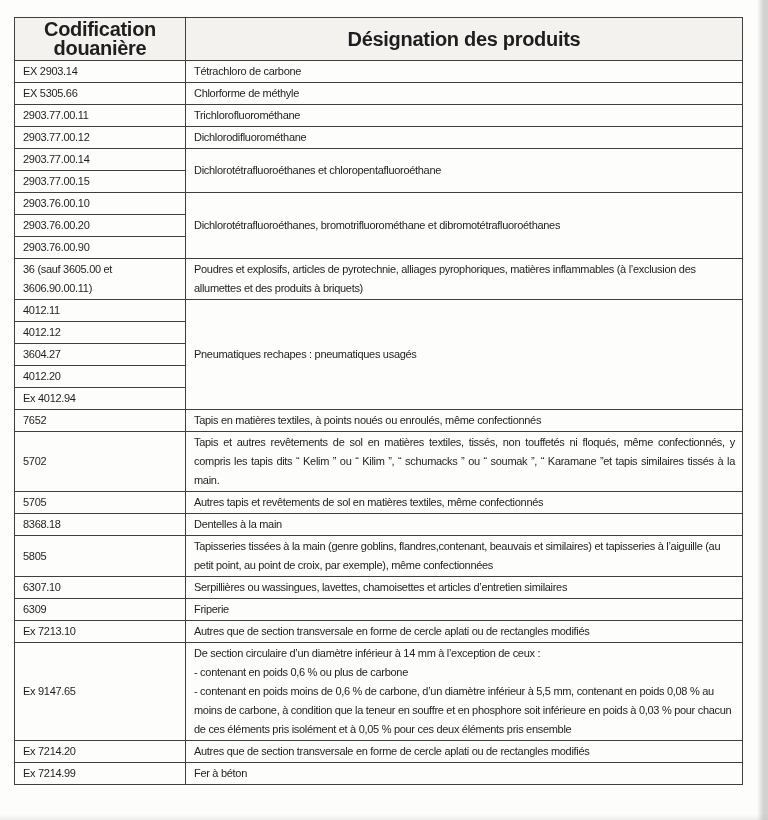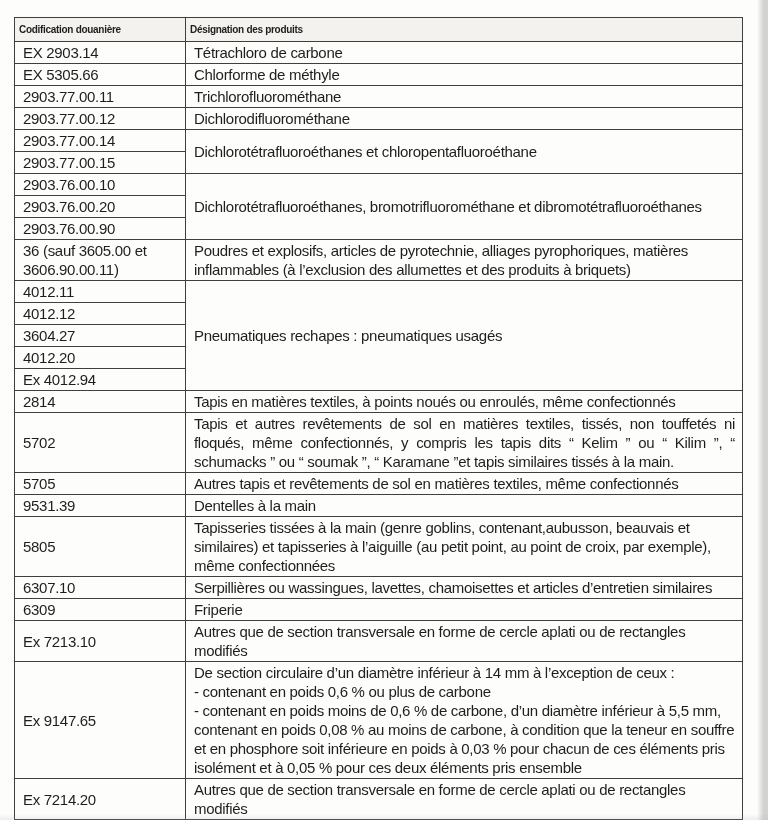--- a/index.html
+++ b/index.html
@@ -35,31 +35,31 @@
     position: absolute;
     left: 14px;
     top: 17px;
     width: 729px;
     border-collapse: collapse;
     table-layout: fixed;
   }
   col.c1 { width: 171px; }
   td, th {
     border: 1.5px solid var(--border, #3f3f3f);
-    font-size: 15px;
+    font-size: 11px;
     letter-spacing: -0.3px;
     line-height: 19px;
     padding: 1px 7px 1px 8px;
     vertical-align: middle;
     overflow: hidden;
   }
   th {
     font-weight: bold;
-    text-align: left;
-    font-size: 10px;
+    text-align: center;
+    font-size: 20px;
     background: var(--header_bg, #f3f2ef);
     padding: 2px 4px;
   }
   td.code { white-space: pre-line; }
   td.justify { text-align: justify; }
   td.prelines { white-space: pre-line; }
 </style>
 </head>
 <body>
 
@@ -122,38 +122,38 @@
       <tr>
         <td class="code">3604.27</td>
       </tr>
       <tr>
         <td class="code">4012.20</td>
       </tr>
       <tr>
         <td class="code">Ex 4012.94</td>
       </tr>
       <tr>
-        <td class="code">2814</td>
+        <td class="code">7652</td>
         <td class="desig" rowspan="1">Tapis en matières textiles, à points noués ou enroulés, même confectionnés</td>
       </tr>
       <tr>
         <td class="code">5702</td>
         <td class="desig justify" rowspan="1">Tapis et autres revêtements de sol en matières textiles, tissés, non touffetés ni floqués, même confectionnés, y compris les tapis dits “ Kelim ” ou “ Kilim ”, “ schumacks ” ou “ soumak ”, “ Karamane ”et tapis similaires tissés à la main.</td>
       </tr>
       <tr>
         <td class="code">5705</td>
         <td class="desig" rowspan="1">Autres tapis et revêtements de sol en matières textiles, même confectionnés</td>
       </tr>
       <tr>
-        <td class="code">9531.39</td>
+        <td class="code">8368.18</td>
         <td class="desig" rowspan="1">Dentelles à la main</td>
       </tr>
       <tr>
         <td class="code">5805</td>
-        <td class="desig" rowspan="1">Tapisseries tissées à la main (genre goblins, contenant,aubusson, beauvais et similaires) et tapisseries à l’aiguille (au petit point, au point de croix, par exemple), même confectionnées</td>
+        <td class="desig" rowspan="1">Tapisseries tissées à la main (genre goblins, flandres,contenant, beauvais et similaires) et tapisseries à l’aiguille (au petit point, au point de croix, par exemple), même confectionnées</td>
       </tr>
       <tr>
         <td class="code">6307.10</td>
         <td class="desig" rowspan="1">Serpillières ou wassingues, lavettes, chamoisettes et articles d’entretien similaires</td>
       </tr>
       <tr>
         <td class="code">6309</td>
         <td class="desig" rowspan="1">Friperie</td>
       </tr>
       <tr>

